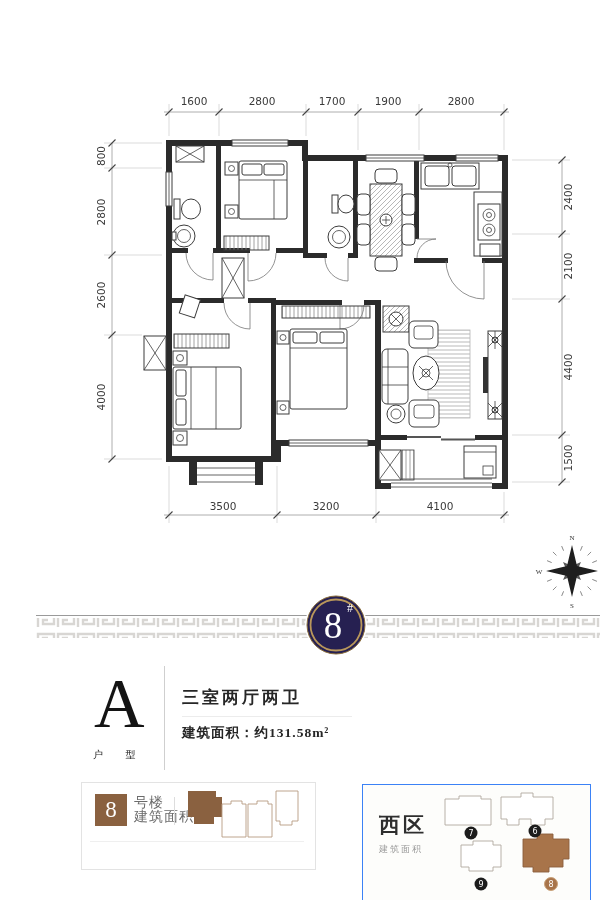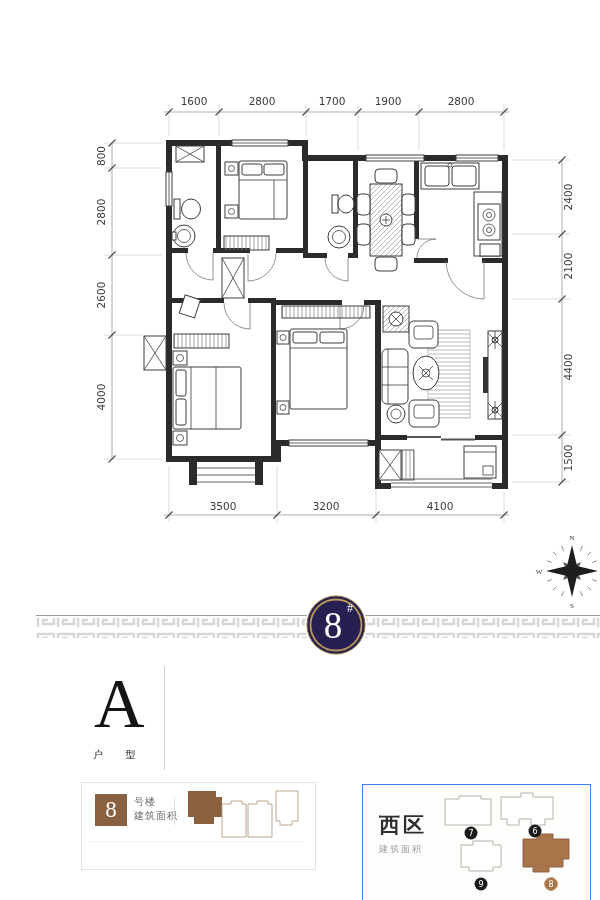--- a/index.html
+++ b/index.html
@@ -24,21 +24,21 @@
   .unit-title{position:absolute;left:146px;top:686px;font-family:"Liberation Serif",serif;
               font-weight:bold;font-size:17px;letter-spacing:3px;color:#262626;
               padding-bottom:7px;border-bottom:1px solid #ececec;width:170px;}
   .area-text{position:absolute;left:146px;top:724px;font-family:"Liberation Serif",serif;
              font-weight:bold;font-size:13.5px;color:#262626;letter-spacing:1px;}
   .building-box{position:absolute;left:45px;top:782px;width:233px;height:86px;
                 border:1px solid #e3e3e3;background:#fff;}
   .bnum{position:absolute;left:13px;top:11px;width:32px;height:32px;background:#8a6140;
         color:#fff;font-family:"Liberation Serif",serif;font-size:23px;text-align:center;
         line-height:32px;}
-  .btext{position:absolute;left:52px;top:12px;font-size:10px;color:#6b6b6b;line-height:14px;
+  .btext{position:absolute;left:52px;top:12px;font-size:14px;color:#6b6b6b;line-height:14px;
          letter-spacing:1px;}
   .bminidiv{position:absolute;left:92px;top:14px;width:1px;height:28px;background:#ddd;}
   .bline{position:absolute;left:8px;top:58px;width:214px;height:1px;background:#efefef;}
   .district-box{position:absolute;left:326px;top:784px;width:227px;height:124px;
                 border:1px solid #3b82f6;background:#fdfdfb;}
   .dtitle{position:absolute;left:16px;top:26px;font-size:21px;font-weight:bold;color:#2e2e2e;
           letter-spacing:3px;}
   .dsub{position:absolute;left:16px;top:58px;font-size:9px;color:#979797;letter-spacing:2px;}
 </style>
 </head>
@@ -487,20 +487,22 @@
     <circle cx="300" cy="625" r="29" fill="#262051" stroke="#8a6d3b" stroke-width="1"></circle>
     <circle cx="300" cy="625" r="25.5" fill="none" stroke="#b9975b" stroke-width="1.8"></circle>
     <text x="297" y="638" text-anchor="middle" font-family="Liberation Serif, serif" font-size="37" fill="#ffffff">8</text>
     <text x="314" y="612" text-anchor="middle" font-family="Liberation Serif, serif" font-size="12" fill="#ffffff">#</text>
   </g>
 </svg>
 
 <div class="type-letter">A</div>
 <div class="type-label">户 型</div>
 <div class="vdivider"></div>
+<div class="unit-title">三室两厅两卫</div>
+<div class="area-text">建筑面积：约131.58m²</div>
 
 <div class="building-box">
   <div class="bnum">8</div>
   <div class="btext">
     <div>号楼</div>
     <div>建筑面积</div>
   </div>
   <div class="bminidiv"></div>
   <svg width="130" height="56" style="position:absolute;left:98px;top:4px;">
     <path d="M8,4 L36,4 L36,10 L42,10 L42,30 L34,30 L34,37 L14,37 L14,30 L8,30 Z" fill="#8a6140"></path>

